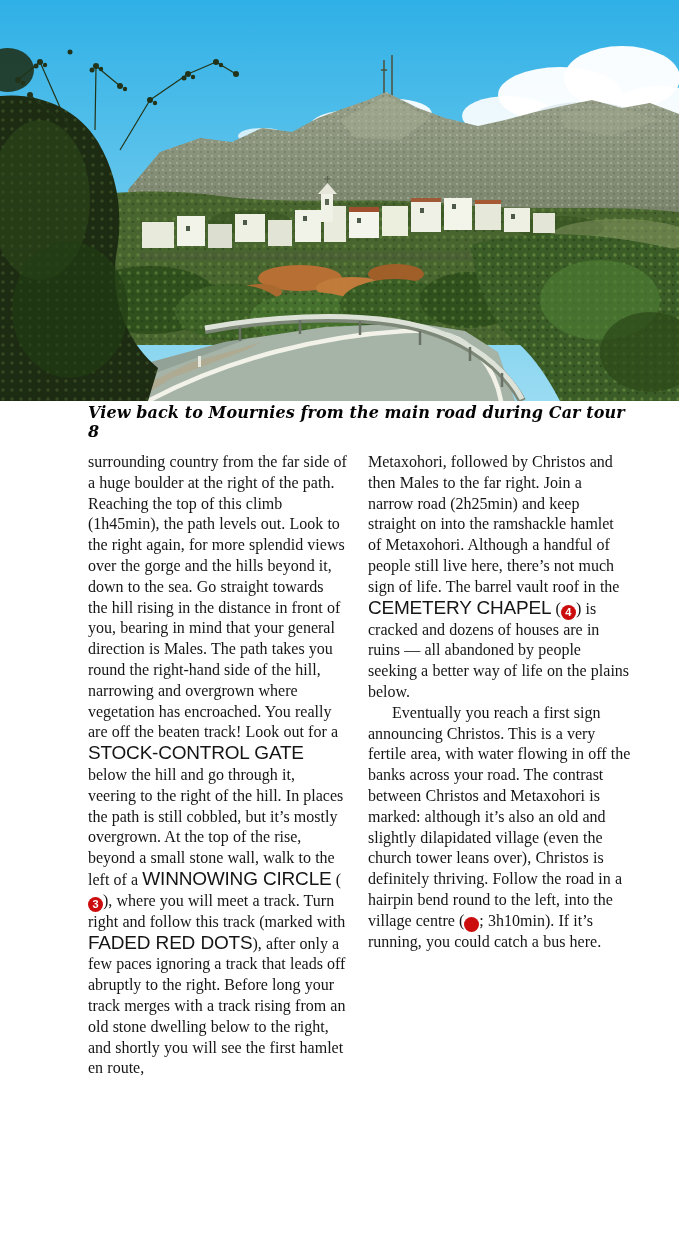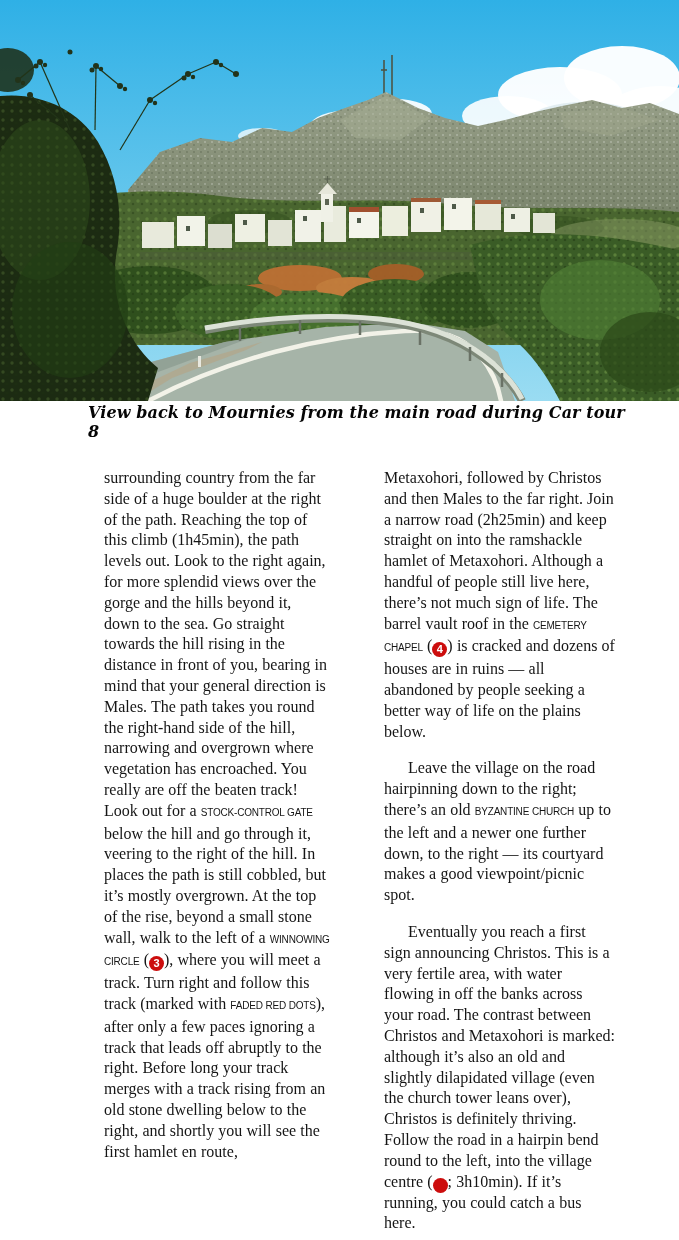--- a/index.html
+++ b/index.html
@@ -6,24 +6,24 @@
   .page{position:relative;width:679px;height:1240px;background:#ffffff;overflow:hidden;
         font-family:"Liberation Serif", serif;}
   .photo{position:absolute;top:0;left:0;width:679px;height:401px;display:block;}
   .caption{position:absolute;top:403px;left:88px;width:545px;
            font-family:"DejaVu Serif", serif;font-style:italic;font-weight:600;
            font-size:16px;color:#050505;letter-spacing:.1px;}
   .col{position:absolute;top:452px;font-size:16px;line-height:20.8px;color:#151515;
        text-align:left;word-spacing:.2px;}
   .col-left{left:88px;width:259px;}
   .col-right{left:368px;width:263px;}
-  p.para{margin:16px;padding:0;}
+  p.para{margin:0;padding:0;}
   p.para.indent{text-indent:24px;}
   .run-b{font-weight:normal;}
-  .run-c{font-family:"Liberation Sans", sans-serif;font-size:10px;letter-spacing:-.2px;}
+  .run-c{font-family:"Liberation Sans", sans-serif;font-size:19px;letter-spacing:-.2px;}
   .run-n{display:inline-block;width:15px;height:15px;border-radius:50%;background:#cc0d0d;
          color:#ffffff;font-family:"Liberation Sans", sans-serif;font-weight:bold;
          font-size:11px;line-height:15px;text-align:center;vertical-align:-2px;}
 </style>
 </head>
 <body>
 
 <div class="page">
 
   <svg class="photo" viewBox="0 0 679 401" preserveAspectRatio="none">
@@ -218,17 +218,16 @@
     </g>
   </svg>
 
   <div class="caption">View back to Mournies from the main road during Car tour 8</div>
 
   <div class="col col-left">
       <p class="para"><span class="run-t">surrounding country from the far side of a huge boulder at the right of the path. Reaching the top of this climb (</span><span class="run-b">1h45min</span><span class="run-t">), the path levels out. Look to the right again, for more splendid views over the gorge and the hills beyond it, down to the sea. Go straight towards the hill rising in the distance in front of you, bearing in mind that your general direction is Males. The path takes you round the right-hand side of the hill, narrowing and overgrown where vegetation has encroached. You really are off the beaten track! Look out for a </span><span class="run-c">STOCK-CONTROL GATE</span><span class="run-t"> below the hill and go through it, veering to the right of the hill. In places the path is still cobbled, but it’s mostly overgrown. At the top of the rise, beyond a small stone wall, walk to the left of a </span><span class="run-c">WINNOWING CIRCLE</span><span class="run-t"> (</span><span class="run-n">3</span><span class="run-t">), where you will meet a track. Turn right and follow this track (marked with </span><span class="run-c">FADED RED DOTS</span><span class="run-t">), after only a few paces ignoring a track that leads off abruptly to the right. Before long your track merges with a track rising from an old stone dwelling below to the right, and shortly you will see the first hamlet en route,</span></p>
     </div>
   <div class="col col-right">
       <p class="para"><span class="run-t">Metaxohori, followed by Christos and then Males to the far right. Join a narrow road (</span><span class="run-b">2h25min</span><span class="run-t">) and keep straight on into the ramshackle hamlet of </span><span class="run-b">Metaxohori</span><span class="run-t">. Although a handful of people still live here, there’s not much sign of life. The barrel vault roof in the </span><span class="run-c">CEMETERY CHAPEL</span><span class="run-t"> (</span><span class="run-n">4</span><span class="run-t">) is cracked and dozens of houses are in ruins — all abandoned by people seeking a better way of life on the plains below.</span></p>
-      <p class="para indent"><span class="run-t">Leave the village on the road hairpinning down to the right; there’s an old </span><span class="run-c">BYZANTINE CHURCH</span><span class="run-t"> up to the left and a newer one further down, to the right — its courtyard makes a good viewpoint/picnic spot.</span></p>
       <p class="para indent"><span class="run-t">Eventually you reach a first sign announcing </span><span class="run-b">Christos</span><span class="run-t">. This is a very fertile area, with water flowing in off the banks across your road. The contrast between Christos and Metaxohori is marked: although it’s also an old and slightly dilapidated village (even the church tower leans over), Christos is definitely thriving. Follow the road in a hairpin bend round to the left, into the village centre (</span><span class="run-n">5</span><span class="run-t">; </span><span class="run-b">3h10min</span><span class="run-t">). If it’s running, you could catch a bus here.</span></p>
     </div>
 
 </div>
 
 </body></html>

